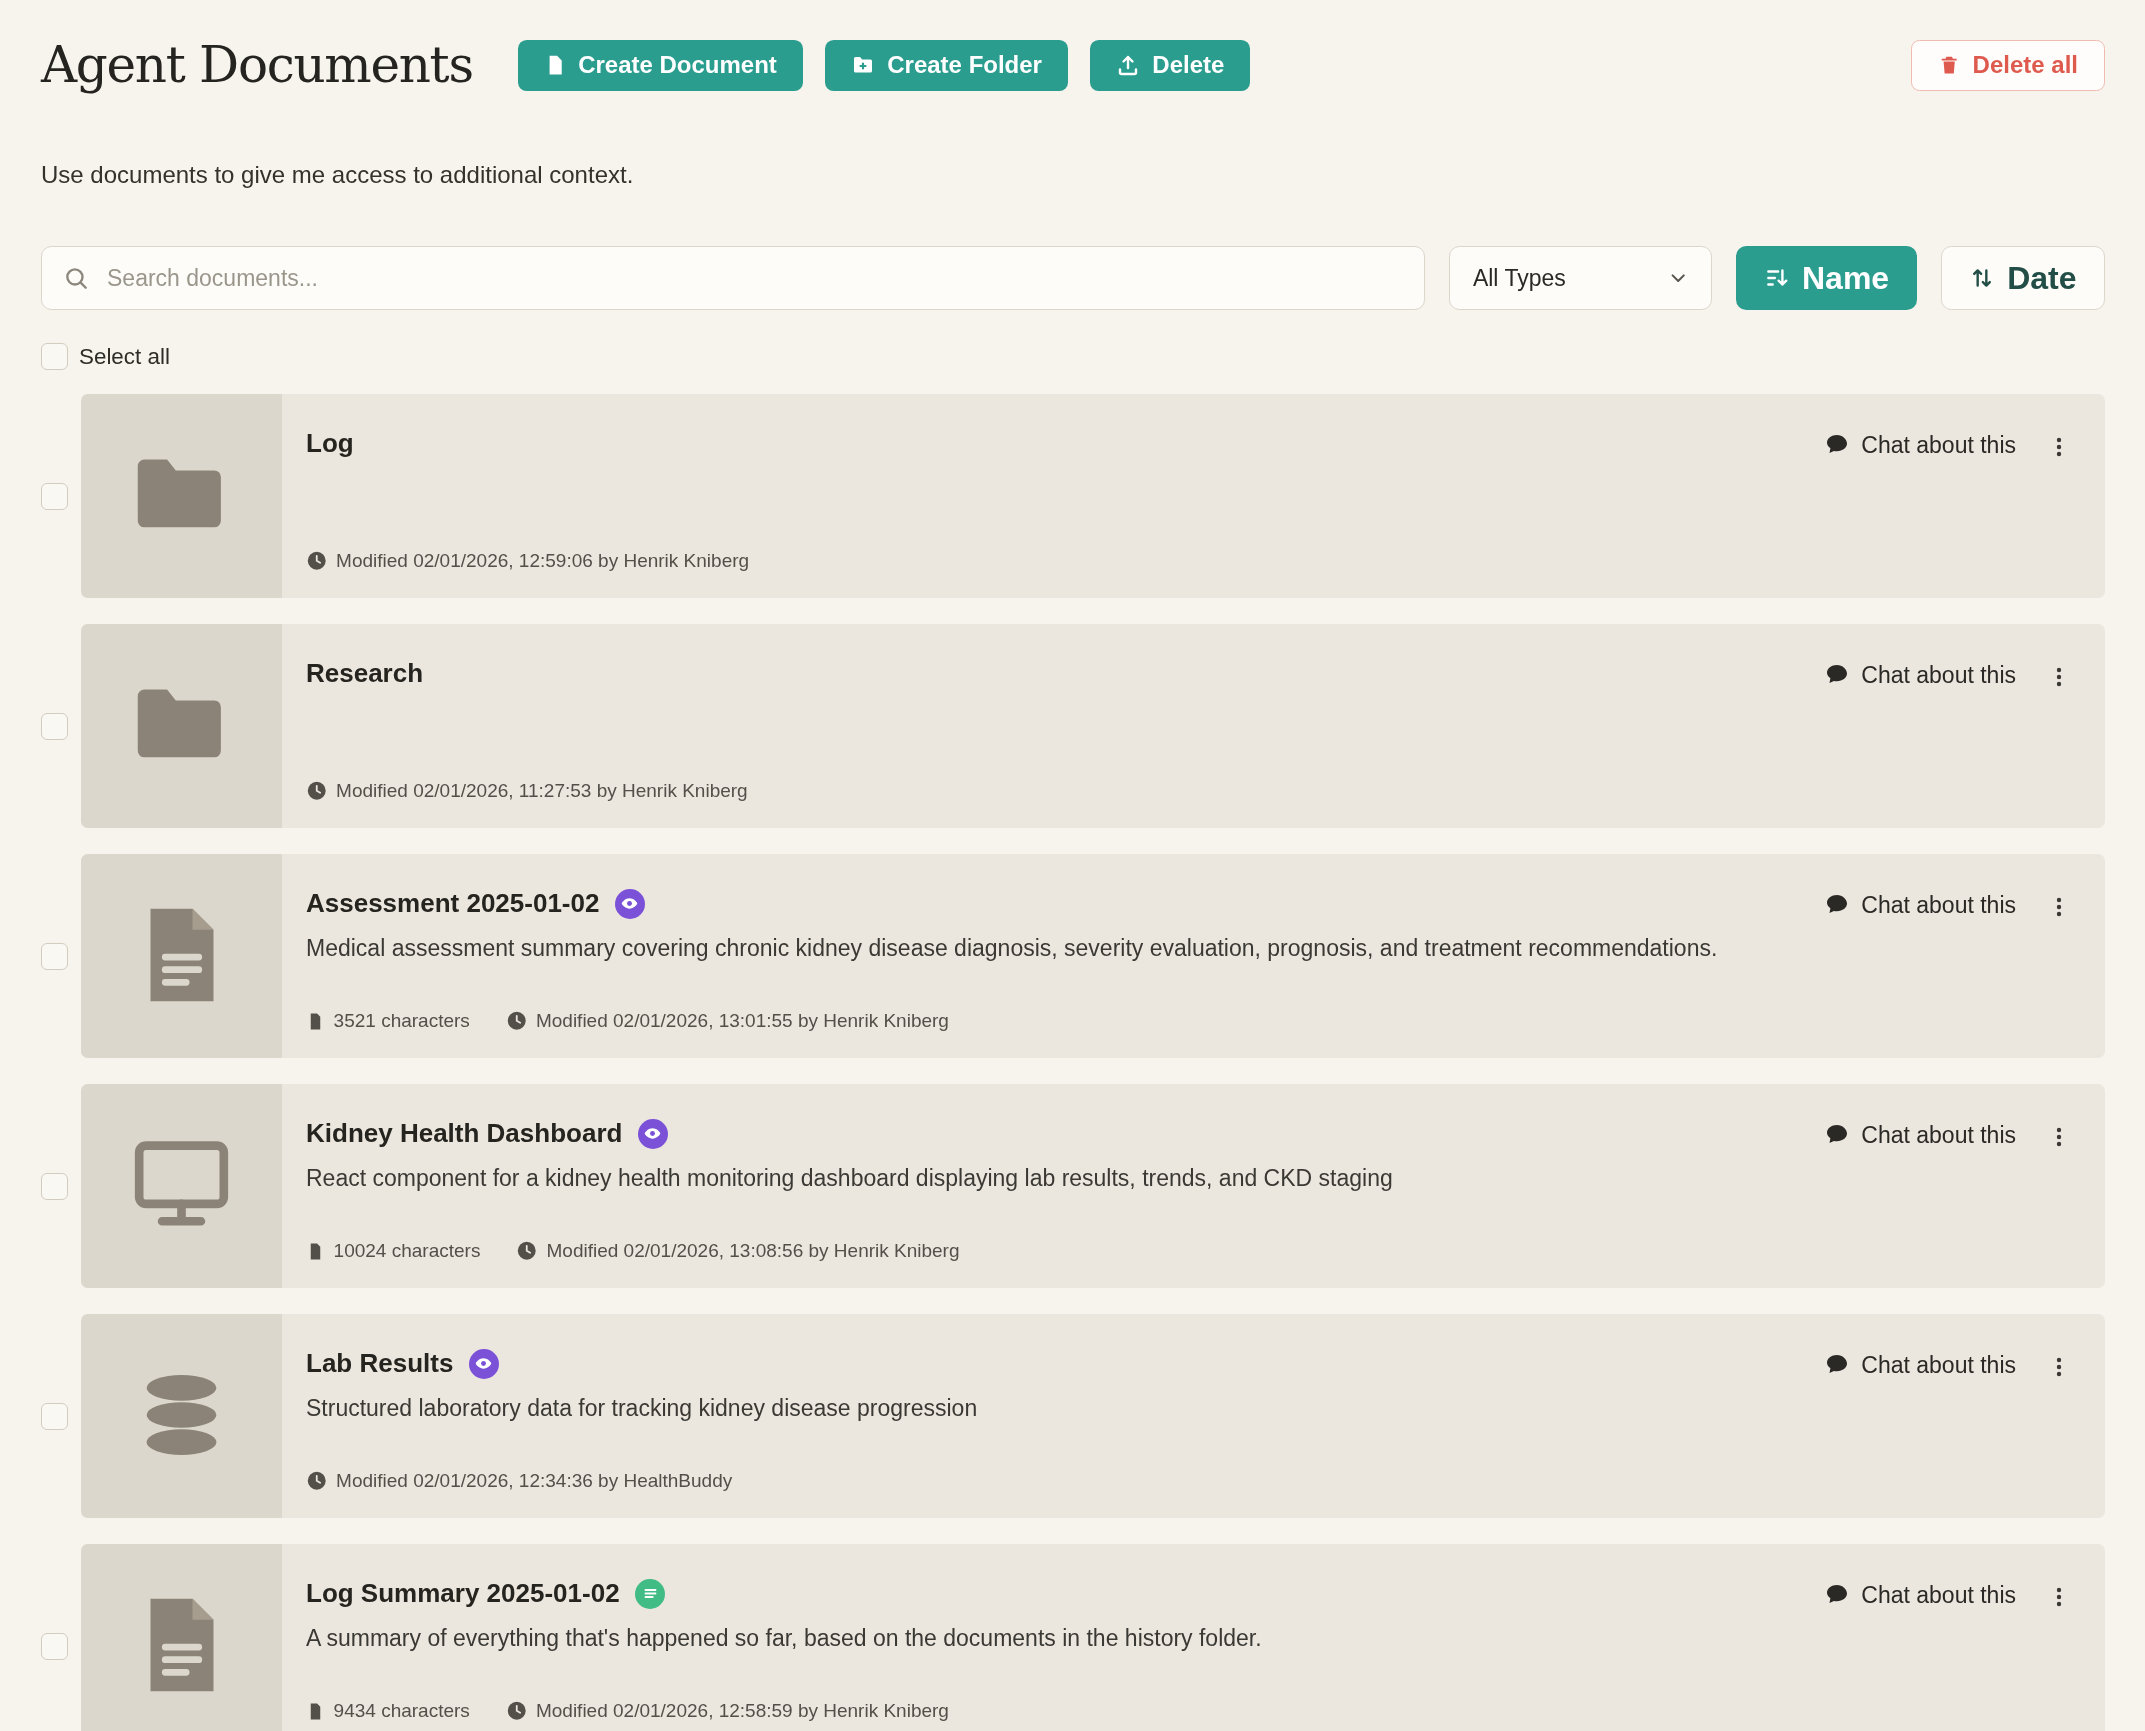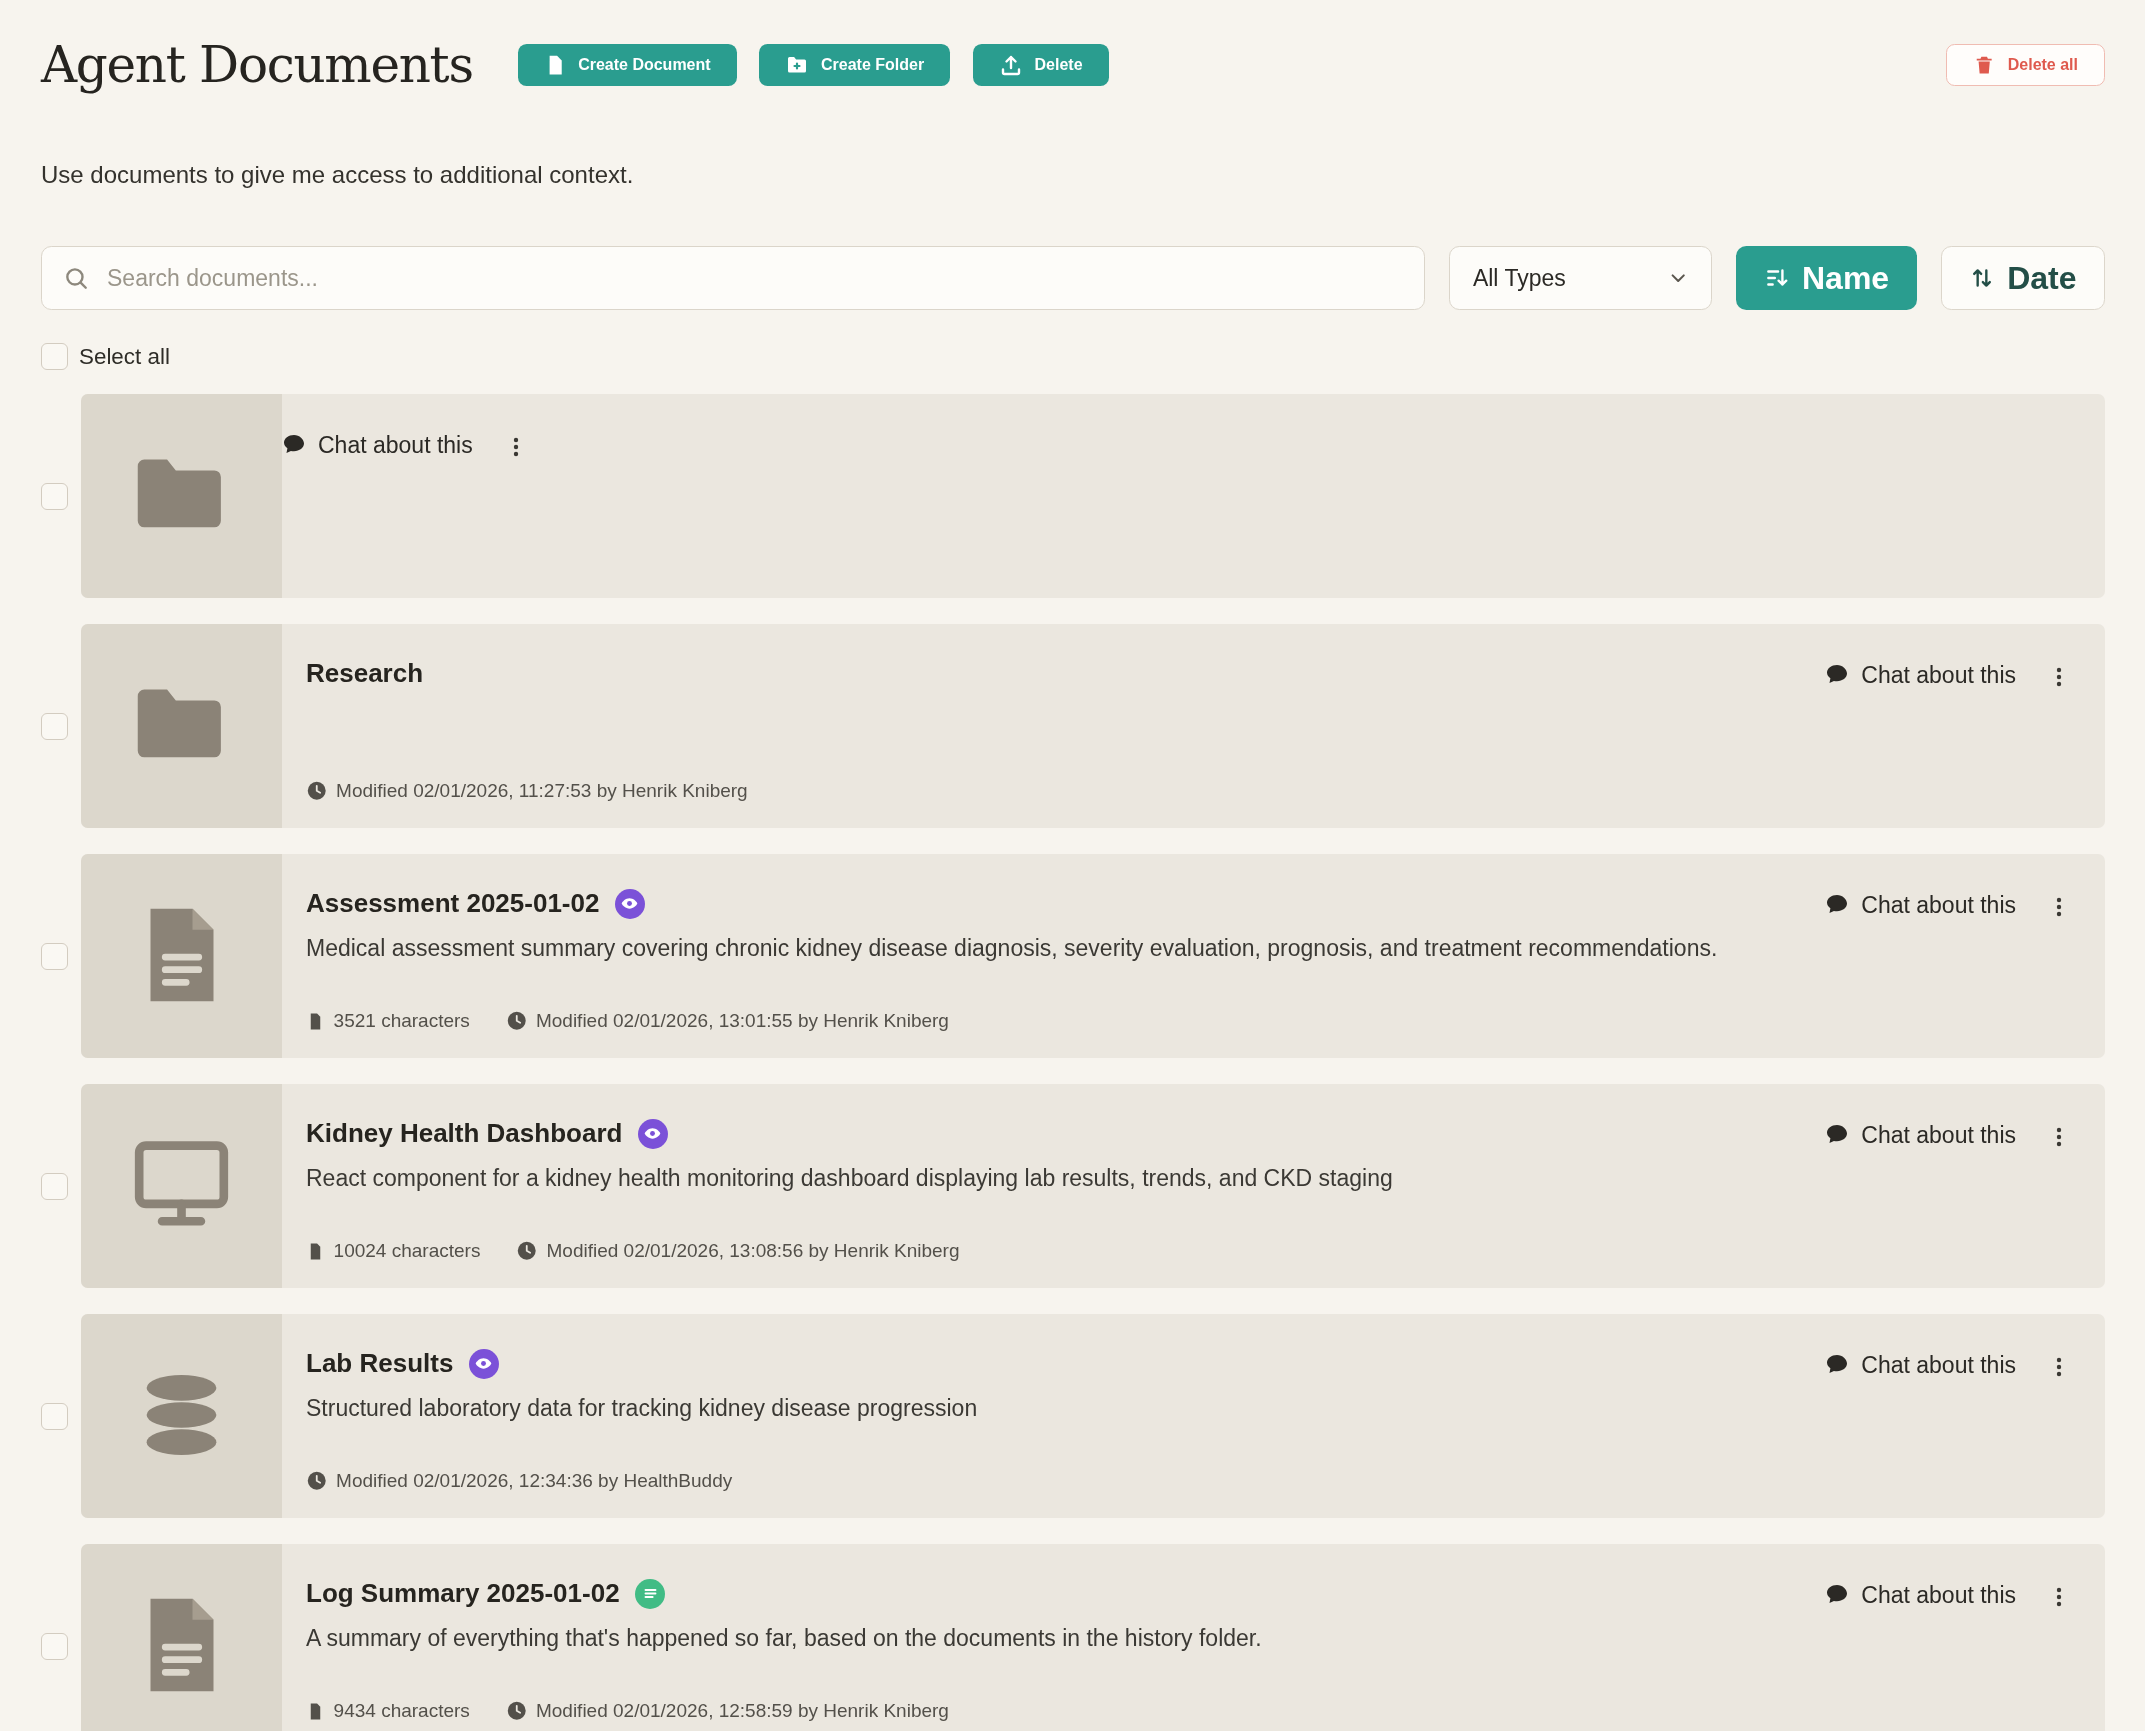--- a/index.html
+++ b/index.html
@@ -19,22 +19,22 @@
     font-size: 50px;
     font-weight: 400;
     letter-spacing: -1.3px;
     color: #262420;
   }
   .header-buttons { display: flex; gap: 22.4px; margin-left: 45px; }
   .btn {
     display: inline-flex; align-items: center; gap: 12px;
     border: none; cursor: pointer;
     font-family: "Liberation Sans", sans-serif;
-    font-size: 16px; font-weight: 700;
-    border-radius: 8.6px; height: 42px; padding: 0 26px;
+    font-size: 24px; font-weight: 700;
+    border-radius: 8.6px; height: 51px; padding: 0 26px;
     white-space: nowrap;
   }
   .btn.teal { background: #2a9d8f; color: #ffffff; }
   .btn.delete {
     margin-left: auto;
     background: #fffdfb; color: #df5a4e;
     border: 1.7px solid #f0bcb2;
   }
   .btn .ic { display: inline-flex; }
 
@@ -207,20 +207,36 @@
           <span class="checkbox"></span>
         </div>
       <div class="card">
         <div class="thumb">
           <span>
             <svg width="105" height="105" viewBox="0 0 24 24" fill="currentColor">
                 <path d="M2 5.5A1.5 1.5 0 0 1 3.5 4h5.2l2 2.5h8.8A1.5 1.5 0 0 1 21 8v10a1.5 1.5 0 0 1-1.5 1.5h-16A1.5 1.5 0 0 1 2 18z"></path>
               </svg>
           </span>
         </div>
+        <div class="content">
+          <div class="title-row">
+              <span class="title">Log</span>
+            </div>
+          <div class="meta">
+            <span class="meta-item">
+              <span class="ic">
+                  <svg width="21.5" height="21.5" viewBox="0 0 24 24">
+                    <circle cx="12" cy="12" r="10" fill="currentColor"></circle>
+                    <path d="M12 6.5V12l3.8 2.2" stroke="#ebe7df" stroke-width="2" stroke-linecap="round" fill="none"></path>
+                  </svg>
+                </span>
+              <span>Modified 02/01/2026, 12:59:06 by Henrik Kniberg</span>
+            </span>
+          </div>
+        </div>
         <div class="actions">
           <button class="chat">
             <span class="ic"><svg width="24" height="24" viewBox="0 0 24 24" fill="#2b2925">
                   <path d="M12 3C6.5 3 2 6.4 2 10.6c0 2.3 1.3 4.3 3.4 5.7L4.5 21l4.4-2.1c1 .2 2 .3 3.1.3 5.5 0 10-3.4 10-7.6S17.5 3 12 3z"></path>
                 </svg></span>
             <span>Chat about this</span>
           </button>
           <button class="kebab">
             <svg width="24" height="24" viewBox="0 0 24 24" fill="currentColor">
                 <circle cx="12" cy="5" r="2.2"></circle>

